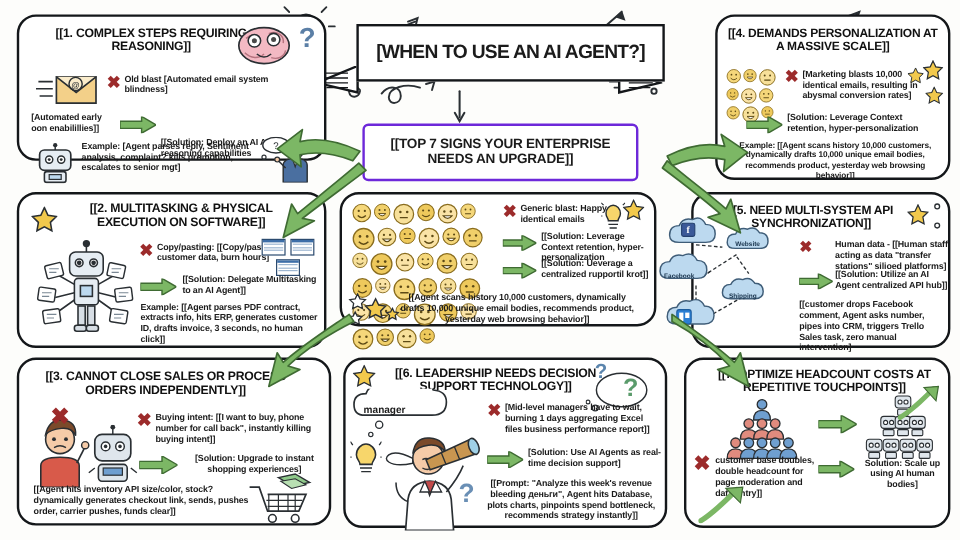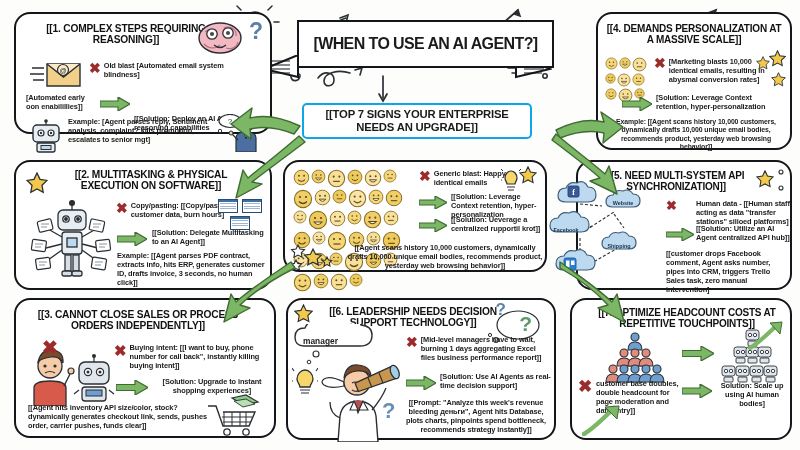--- a/index.html
+++ b/index.html
@@ -37,22 +37,22 @@
     display:flex;align-items:center;justify-content:center;
   }
   #hero .hero-text{
     font-size:16px;font-weight:bold;letter-spacing:-0.6px;white-space:nowrap;
   }
   .ribbon-tail{
     position:absolute;z-index:5;
   }
 
   #subtitle{
-    position:absolute;left:302px;top:103px;width:230px;height:36px;
-    border:2px solid #0ea5e9;border-radius:5px;background:#fff;z-index:6;
+    position:absolute;left:302px;top:103px;width:230px;height:48px;
+    border:2px solid #6d28d9;border-radius:5px;background:#fff;z-index:6;
     display:flex;align-items:center;justify-content:center;text-align:center;
     font-size:11.3px;font-weight:bold;line-height:1.18;letter-spacing:-0.2px;
     padding:0 6px;box-sizing:border-box;
   }
 
   
   .body-txt{font-size:7.4px;line-height:1.2;font-weight:bold;letter-spacing:-0.1px;color:#1b1b1b;}
   .body-txt.sm{font-size:6.9px;}
   .row{display:flex;align-items:flex-start;gap:3px;}
 
@@ -574,21 +574,21 @@
     </span>
     <div class="body-txt" style="position:absolute;left:166px;top:54px;width:94px;">[[Solution: Ueverage a centralized rupportil krot]]</div>
 
     <svg style="position:absolute;left:4px;top:82px;width:46px;height:26px" viewBox="0 0 46 26">
       <path d="M9 1 l2 4 l4.5 .7 l-3.2 3.1 l.8 4.4 l-4.1 -2.1 l-4.1 2.1 l.8 -4.4 l-3.2 -3.1 l4.5 -.7z" fill="#fff" stroke="#2a2f33" stroke-width="1.1"></path>
       <path d="M24 5 l2.6 5.3 l5.8 .8 l-4.2 4 l1 5.7 l-5.2 -2.7 l-5.2 2.7 l1 -5.7 l-4.2 -4 l5.8 -.8z" fill="#f2c94c" stroke="#2a2f33" stroke-width="1.2"></path>
       <path d="M7 16 l1.7 3.4 l3.8 .5 l-2.7 2.6 l.6 3.7 l-3.4 -1.7 l-3.4 1.7 l.6 -3.7 l-2.7 -2.6 l3.8 -.5z" fill="#fff" stroke="#2a2f33" stroke-width="1.1"></path>
       <path d="M38 13 l1.5 3 l3.3 .5 l-2.4 2.3 l.6 3.3 l-3 -1.6 l-3 1.6 l.6 -3.3 l-2.4 -2.3 l3.3 -.5z" fill="#f2c94c" stroke="#2a2f33" stroke-width="1.1"></path>
     </svg>
 
-    <div class="body-txt" style="position:absolute;left:48px;top:81px;width:196px;text-align:center;line-height:1.22;margin-left:14px;">[[Agent scans history 10,000 customers, dynamically drafts 10,000 unique email bodies, recommends product, yesterday web browsing behavior]]</div>
+    <div class="body-txt" style="position:absolute;left:48px;top:81px;width:196px;text-align:center;line-height:1.22;">[[Agent scans history 10,000 customers, dynamically drafts 10,000 unique email bodies, recommends product, yesterday web browsing behavior]]</div>
   </div>
 
   <div class="card" style="left:596px;top:12px;width:196px;height:138px;">
     <div class="card-title" style="font-size:10px;margin:9px 6px 0 6px;">[[4. DEMANDS PERSONALIZATION AT A MASSIVE SCALE]]</div>
 
     <div class="smileys" id="c4-smileys" style="position:absolute;left:6px;top:42px;width:50px;height:40px;">
         <svg viewBox="0 0 20 20" width="13" height="13" style="margin: 0.5px;">
           <circle cx="10" cy="10" r="8.6" fill="#f5d77a" stroke="#8a6d1f" stroke-width="1.1"></circle>
           <circle cx="7" cy="8" r="1.1" fill="#5d4a15"></circle>
           <circle cx="13" cy="8" r="1.1" fill="#5d4a15"></circle>

